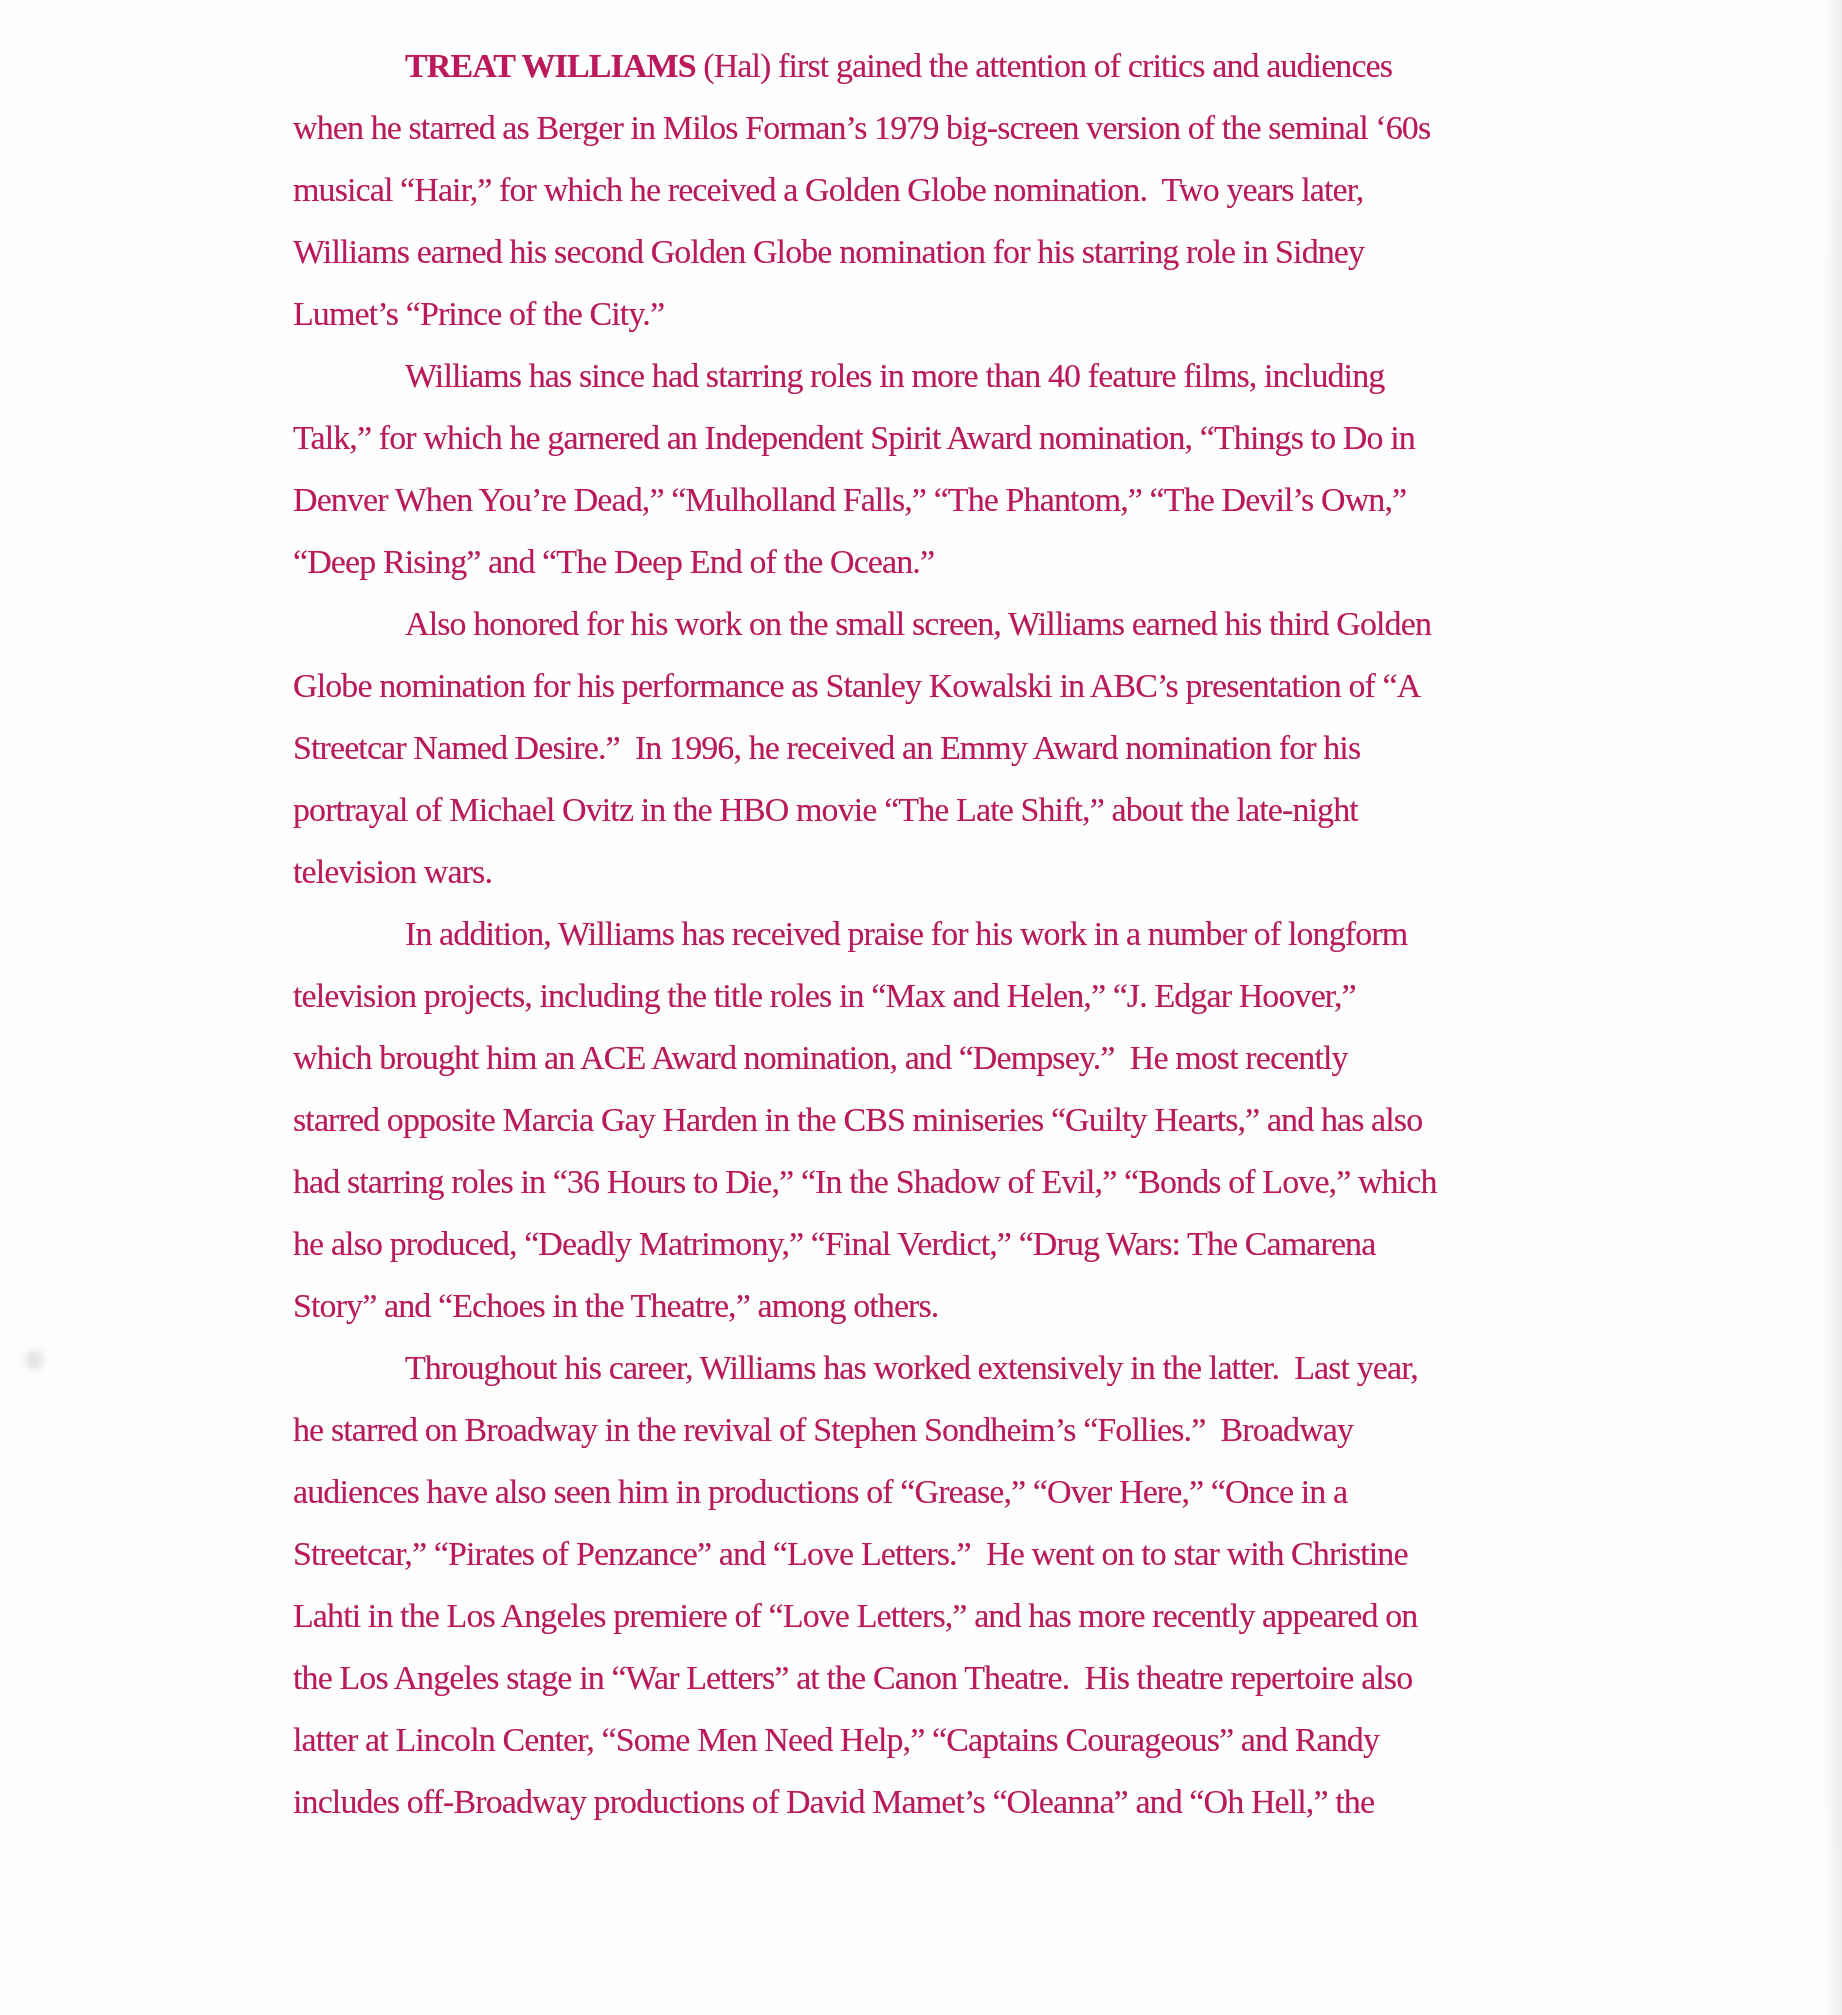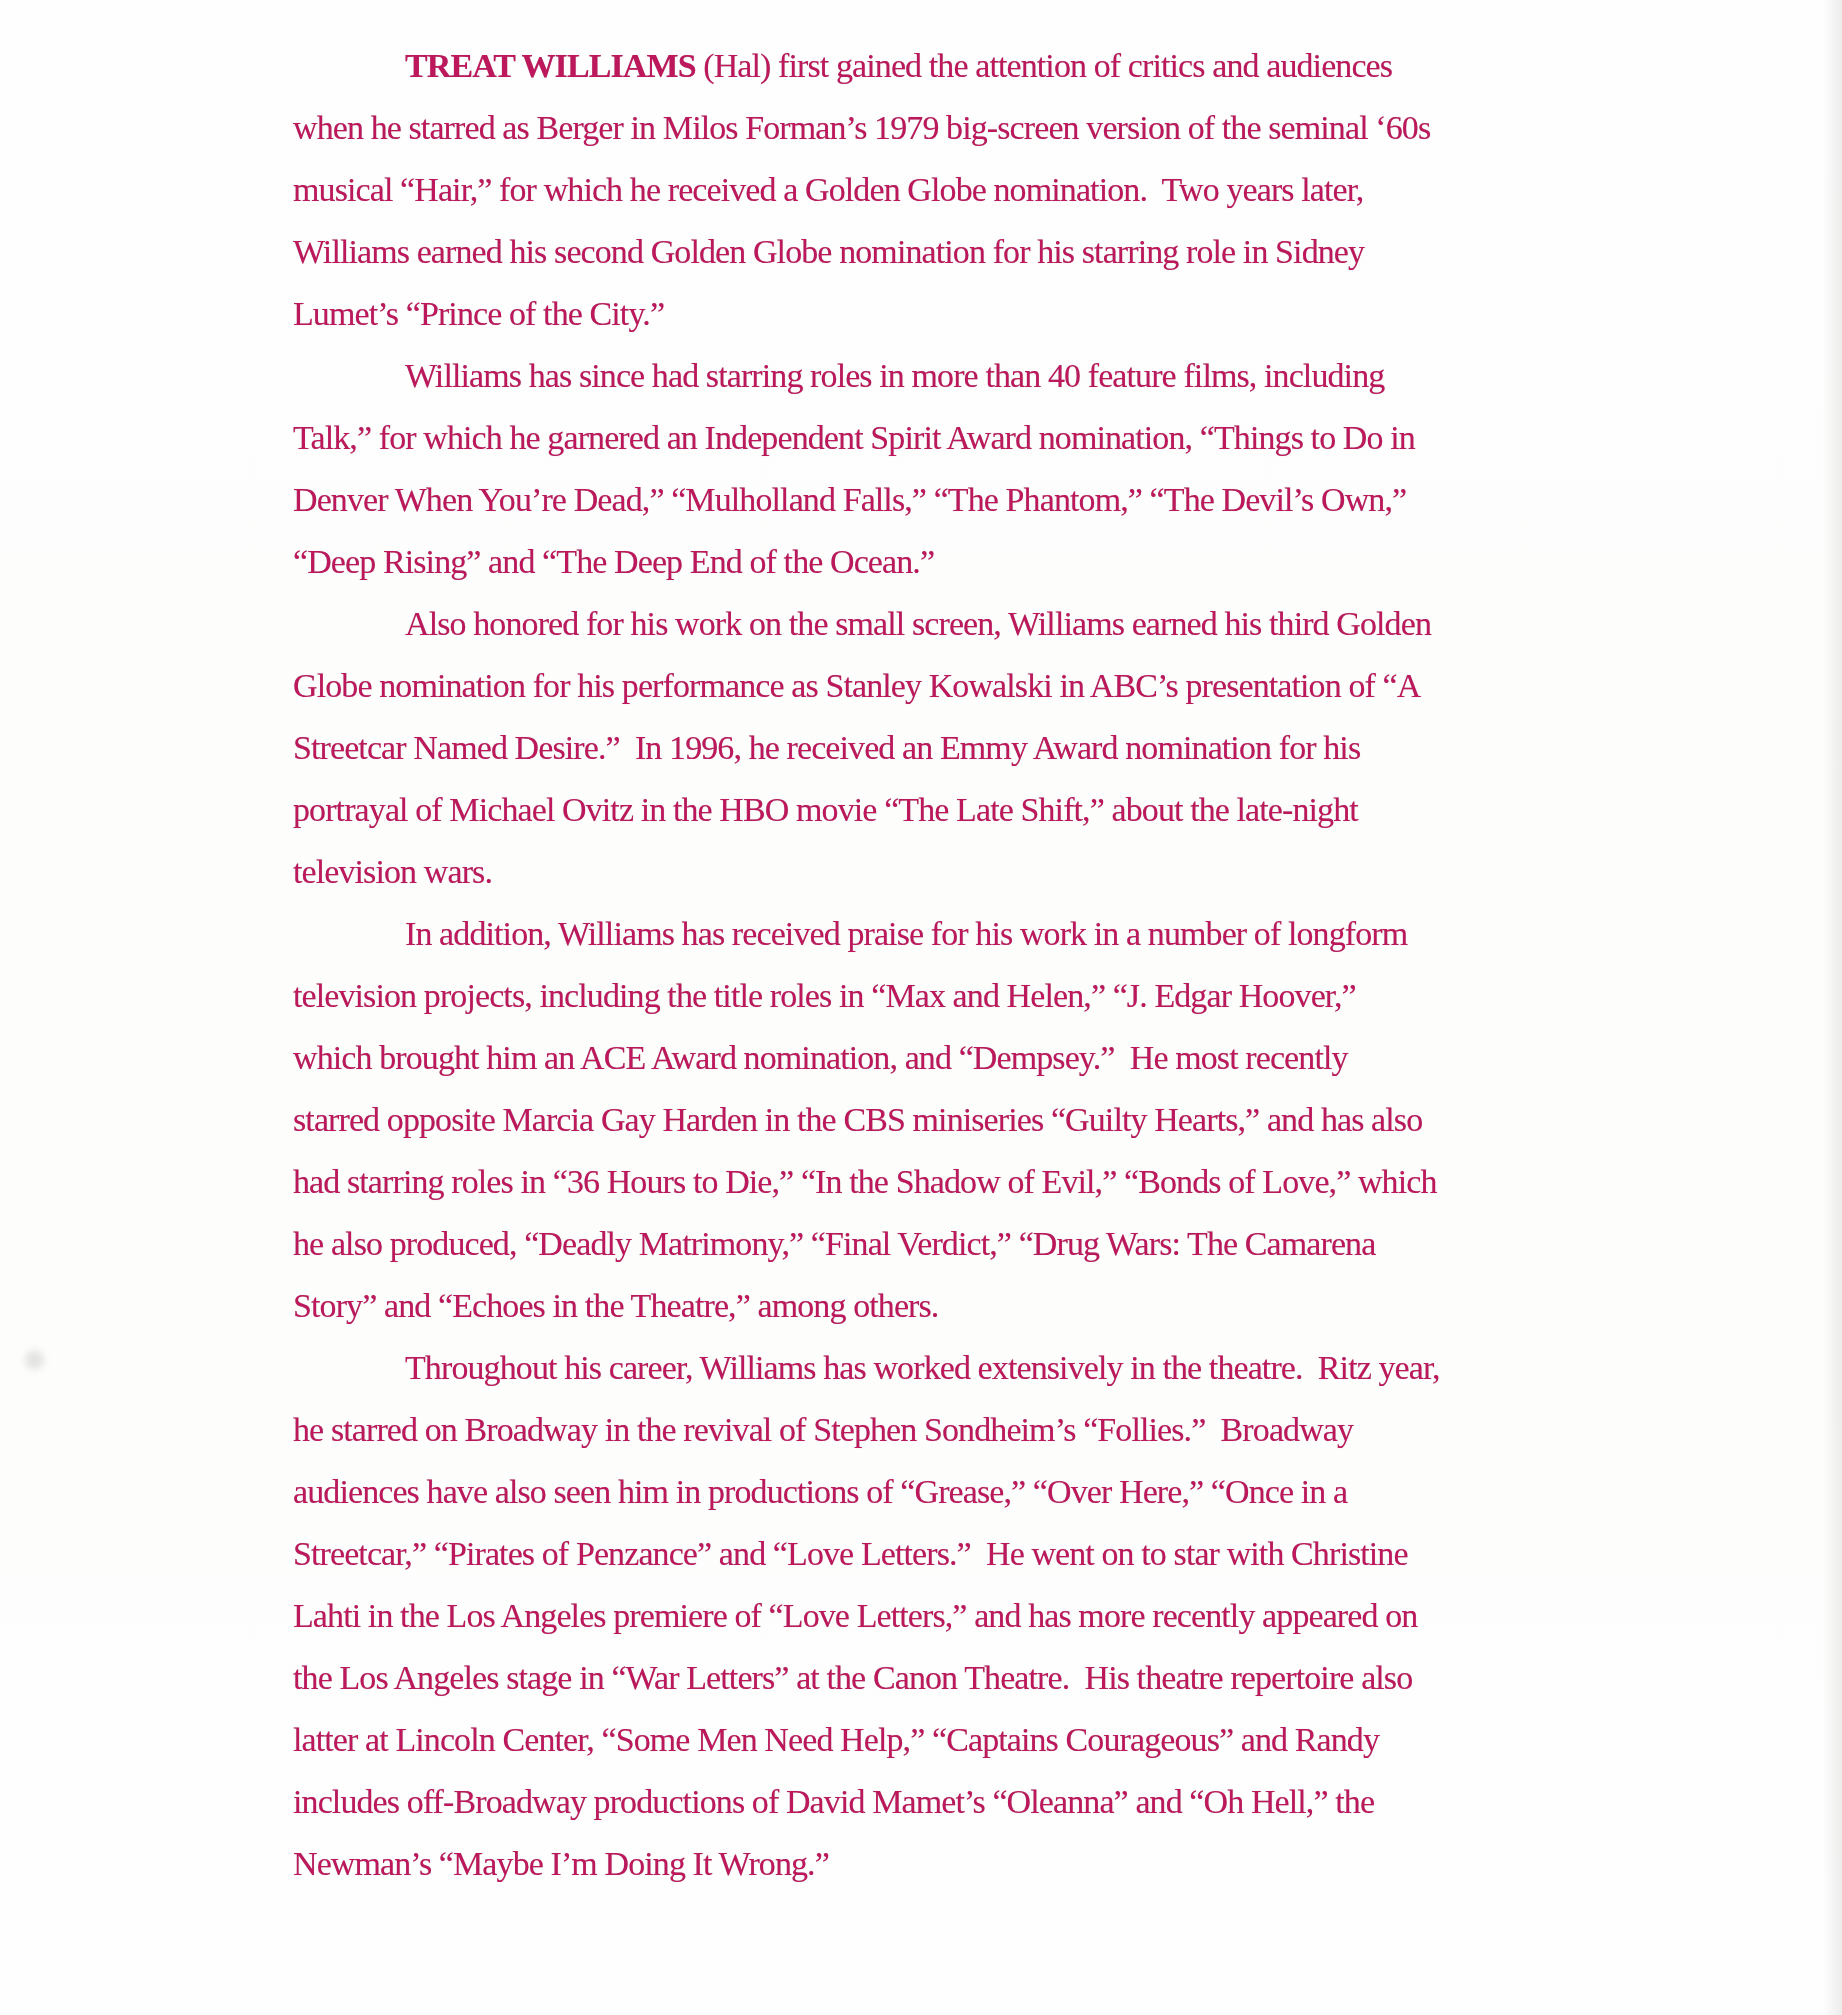--- a/index.html
+++ b/index.html
@@ -85,26 +85,25 @@
     <div class="line">Streetcar Named Desire.”  In 1996, he received an Emmy Award nomination for his</div>
     <div class="line">portrayal of Michael Ovitz in the HBO movie “The Late Shift,” about the late-night</div>
     <div class="line">television wars.</div>
     <div class="line indent">In addition, Williams has received praise for his work in a number of longform</div>
     <div class="line">television projects, including the title roles in “Max and Helen,” “J. Edgar Hoover,”</div>
     <div class="line">which brought him an ACE Award nomination, and “Dempsey.”  He most recently</div>
     <div class="line">starred opposite Marcia Gay Harden in the CBS miniseries “Guilty Hearts,” and has also</div>
     <div class="line">had starring roles in “36 Hours to Die,” “In the Shadow of Evil,” “Bonds of Love,” which</div>
     <div class="line">he also produced, “Deadly Matrimony,” “Final Verdict,” “Drug Wars: The Camarena</div>
     <div class="line">Story” and “Echoes in the Theatre,” among others.</div>
-    <div class="line indent">Throughout his career, Williams has worked extensively in the theatre.  Ritz year,</div>
+    <div class="line indent">Throughout his career, Williams has worked extensively in the latter.  Last year,</div>
     <div class="line">he starred on Broadway in the revival of Stephen Sondheim’s “Follies.”  Broadway</div>
     <div class="line">audiences have also seen him in productions of “Grease,” “Over Here,” “Once in a</div>
     <div class="line">Streetcar,” “Pirates of Penzance” and “Love Letters.”  He went on to star with Christine</div>
     <div class="line">Lahti in the Los Angeles premiere of “Love Letters,” and has more recently appeared on</div>
     <div class="line">the Los Angeles stage in “War Letters” at the Canon Theatre.  His theatre repertoire also</div>
     <div class="line">latter at Lincoln Center, “Some Men Need Help,” “Captains Courageous” and Randy</div>
     <div class="line">includes off-Broadway productions of David Mamet’s “Oleanna” and “Oh Hell,” the</div>
-    <div class="line">Newman’s “Maybe I’m Doing It Wrong.”</div>
   </div>
 
 <div class="smudge"></div>
 <div class="edge-band"></div>
 
 
 </body></html>

